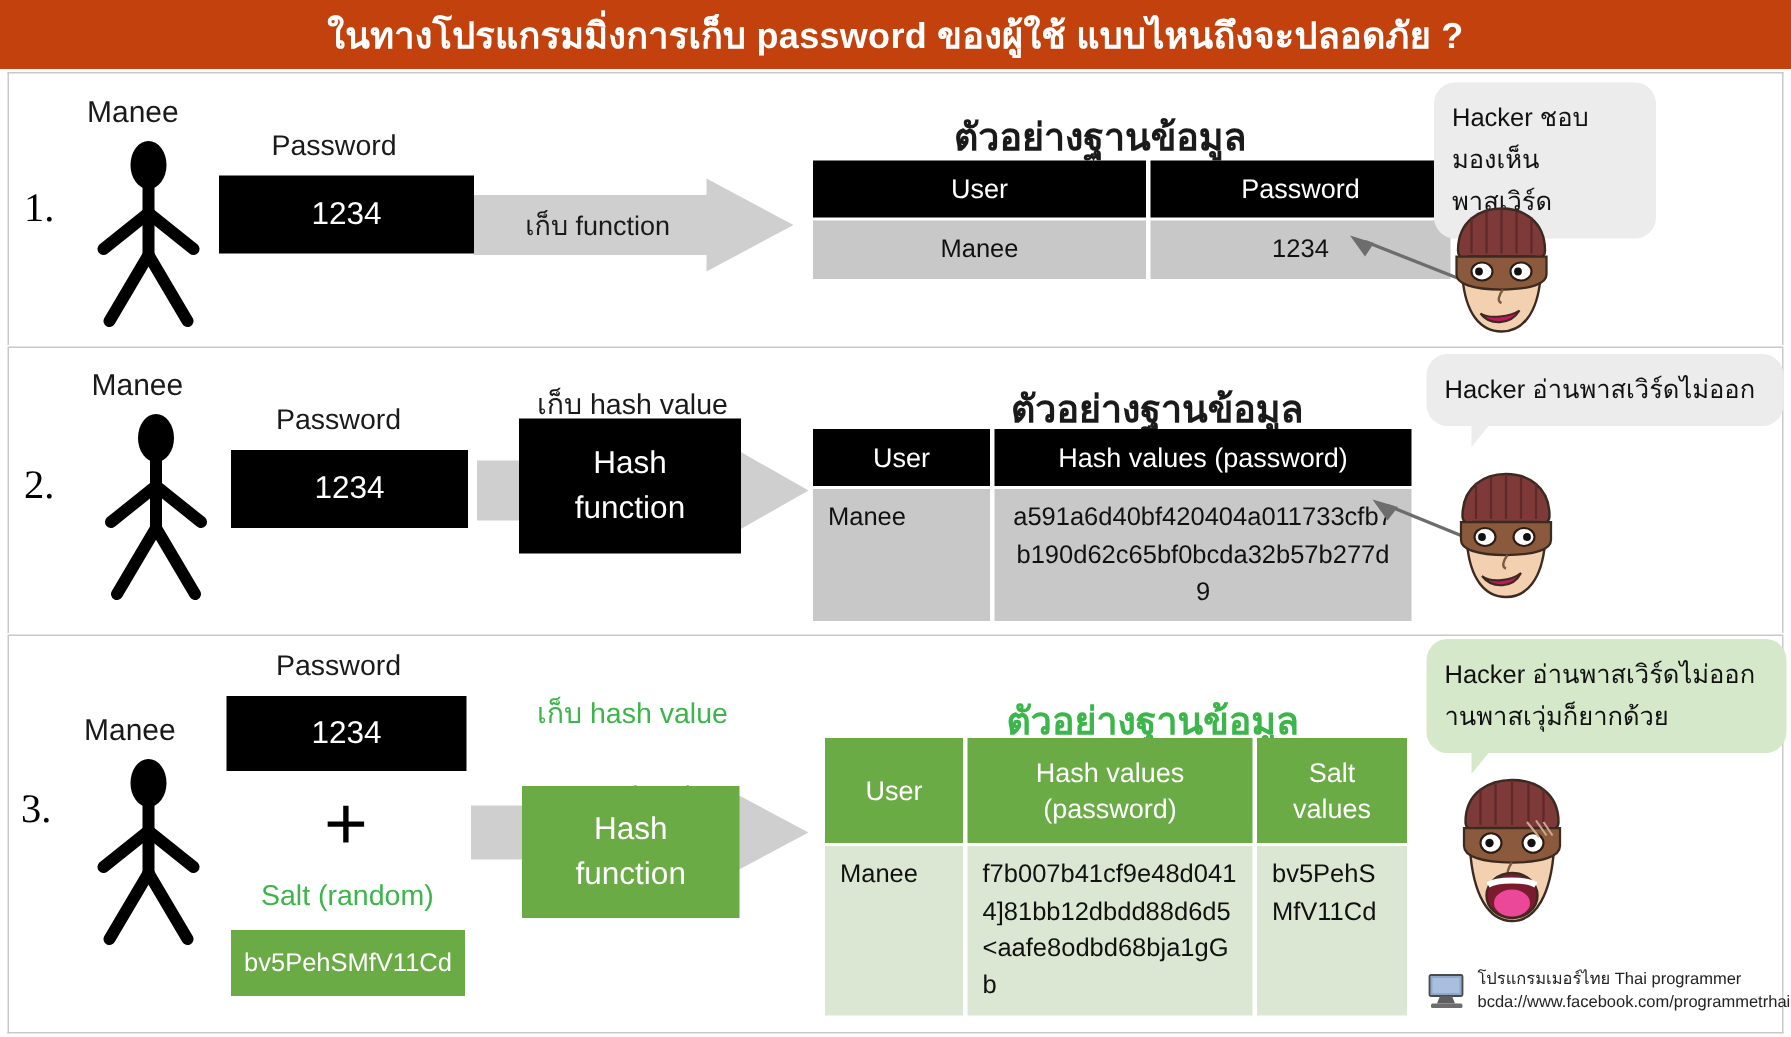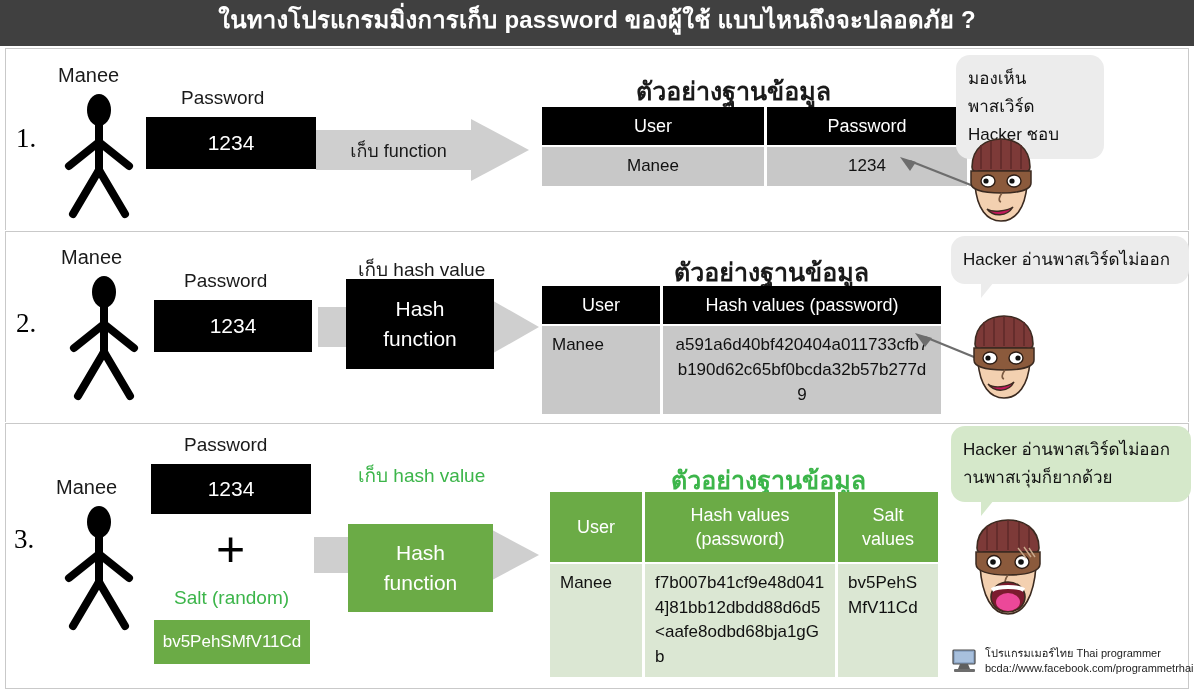--- a/index.html
+++ b/index.html
@@ -7,22 +7,22 @@
     width: 1194px; height: 691px;
     font-family: "Liberation Sans", "DejaVu Sans", sans-serif;
     background: #ffffff;
     overflow: hidden;
   }
   #page { position: relative; width: 1194px; height: 691px; background: #fff; }
 
   
   .titlebar {
     position: absolute; left: 0; top: 0; width: 1194px; height: 46px;
-    background: #404040;
-    display: flex; justify-content: center;
+    background: #c2410c;
+    display: flex; align-items: center; justify-content: center;
   }
   .titlebar-text {
     color: #ffffff; font-size: 24px; font-weight: bold;
     letter-spacing: .2px; white-space: nowrap;
   }
 
   
   .section {
     position: absolute; left: 5px; width: 1184px;
     border-left: 1px solid #c9c9c9;
@@ -186,22 +186,22 @@
         </tr>
       </tbody>
     </table>
 
     <svg class="pointer" style="left:890px; top:104px;" width="92" height="42" viewBox="0 0 92 42">
       <line x1="90" y1="38" x2="14" y2="8" stroke="#6d6d6d" stroke-width="2.2"></line>
       <polygon points="4,4 20,9 14,18" fill="#6d6d6d"></polygon>
     </svg>
 
     <div class="bubble" style="left:950px; top:6px; width:148px;">
+      <div>Hacker ชอบ</div>
       <div>มองเห็นพาสเวิร์ด</div>
-      <div>Hacker ชอบ</div>
       <div class="tail"></div>
     </div>
 
     <svg class="abs" style="left:955px; top:86px;" width="80" height="94" viewBox="0 0 80 94">
       <path d="M14 50 C10 22 26 10 40 10 C54 10 70 22 66 50 C64 74 54 86 40 86 C26 86 16 74 14 50 Z" fill="#f3d0b0" stroke="#3b2a20" stroke-width="1.6"></path>
       <path d="M11 32 C11 12 26 4 40 4 C54 4 69 12 69 32 C69 36 66 38 62 36 L18 36 C14 38 11 36 11 32 Z" fill="#7d3a38" stroke="#3b2a20" stroke-width="1.6"></path>
       <path d="M20 10 L20 34 M30 6 L30 34 M40 4 L40 34 M50 6 L50 34 M60 10 L60 34" stroke="#5e2a29" stroke-width="1.5" fill="none"></path>
       <path d="M10 36 L70 36 L70 48 C70 54 60 58 40 58 C20 58 10 54 10 48 Z" fill="#8b5a3c" stroke="#3b2a20" stroke-width="1.5"></path>
       <ellipse cx="27" cy="46" rx="7" ry="6" fill="#fff" stroke="#2c1c14" stroke-width="1.4"></ellipse>
       <ellipse cx="53" cy="46" rx="7" ry="6" fill="#fff" stroke="#2c1c14" stroke-width="1.4"></ellipse>

